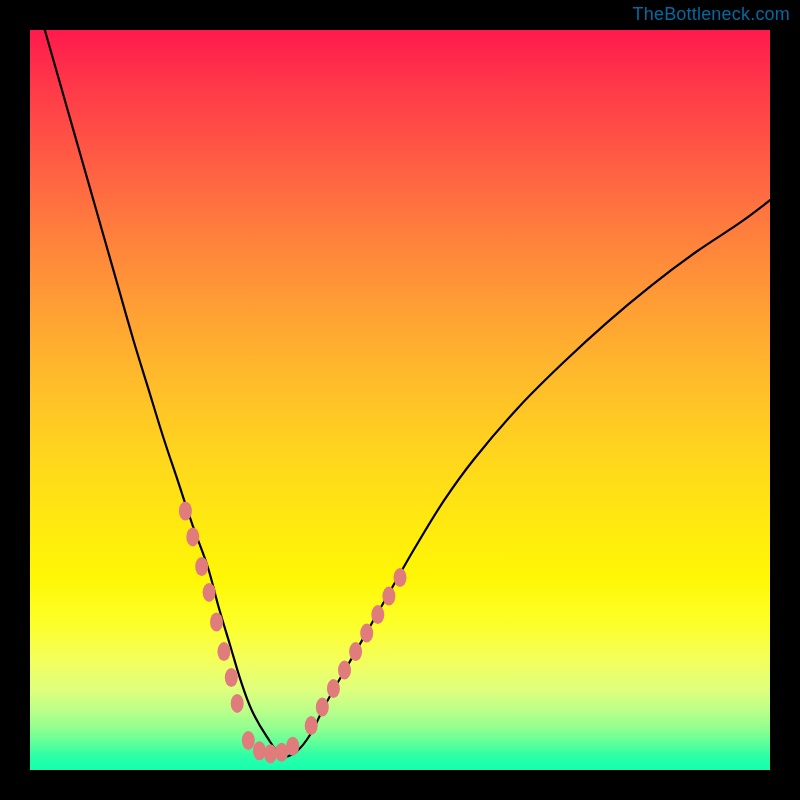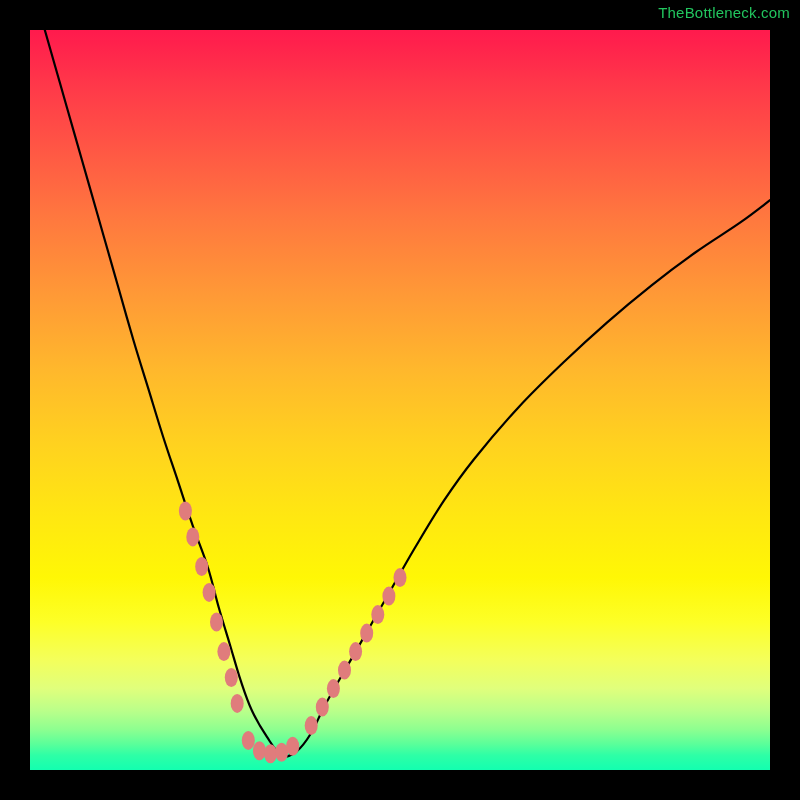--- a/index.html
+++ b/index.html
@@ -16,22 +16,22 @@
     top: 0;
     left: 0;
     width: 800px;
     height: 800px;
     background: #000;
   }
   .watermark {
     position: absolute;
     top: 4px;
     right: 10px;
-    color: #22c55e;
-    font-size: 15px;
+    color: #0369a1;
+    font-size: 18px;
     font-weight: 400;
     letter-spacing: 0.2px;
     z-index: 50;
   }
   .plot-area {
     position: absolute;
     left: 30px;
     top: 30px;
     width: 740px;
     height: 740px;

